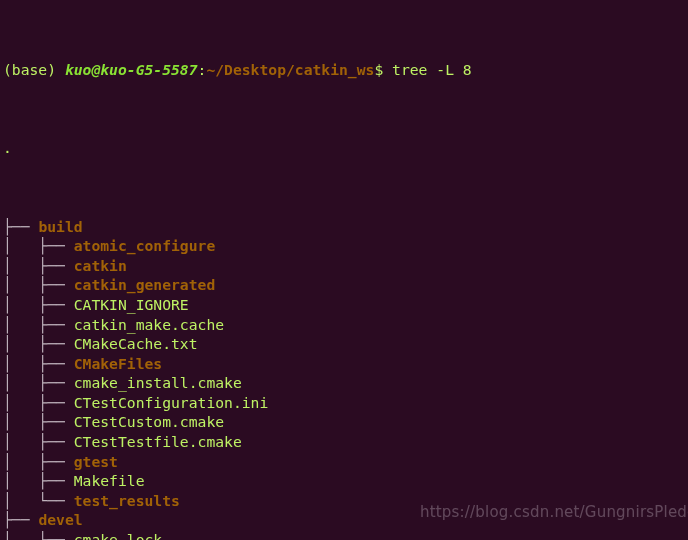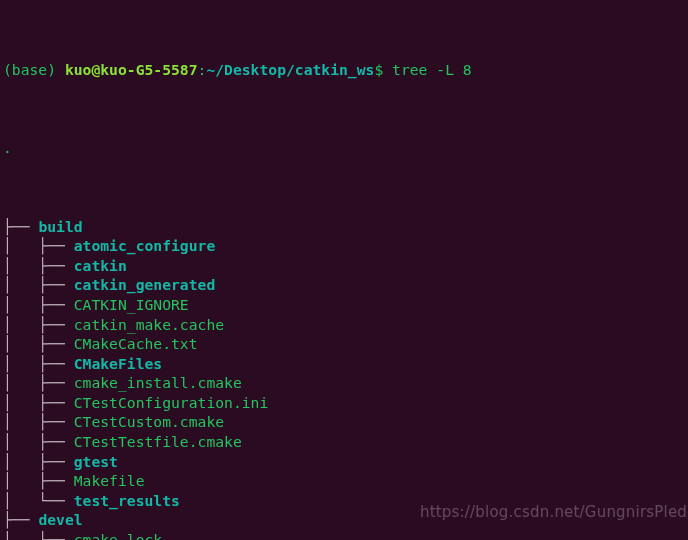--- a/index.html
+++ b/index.html
@@ -22,23 +22,23 @@
   #screen {
     position: absolute;
     left: 3px;
     top: 1px;
     white-space: pre;
   }
   .line {
     height: 19.6px;
     white-space: pre;
   }
-  .c-white  { color: #22c55e; }
-  .c-green  { color: #8ae234; }
-  .c-blue   { color: #14b8a6; }
+  .c-white  { color: #bef264; }
+  .c-green  { color: #8ae234; font-style: italic; }
+  .c-blue   { color: #a16207; }
   .c-tree   { color: #bfb3bd; }
   .bold     { font-weight: bold; }
   #watermark {
     position: absolute;
     left: 420px;
     top: 503px;
     font-family: "DejaVu Sans", "Liberation Sans", sans-serif;
     font-size: 15px;
     color: rgba(226, 216, 226, 0.30);
     letter-spacing: 0.2px;

